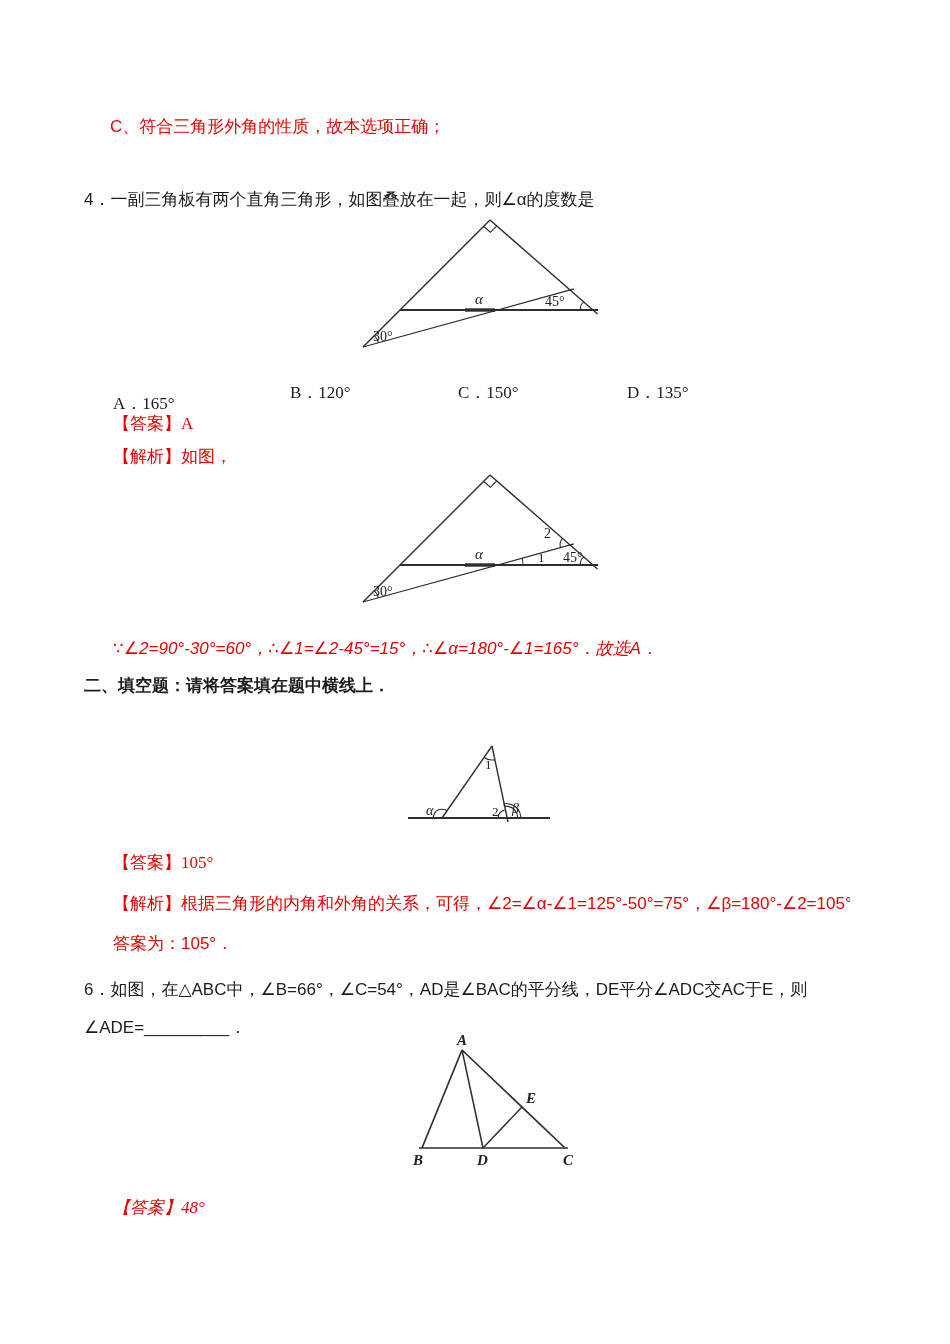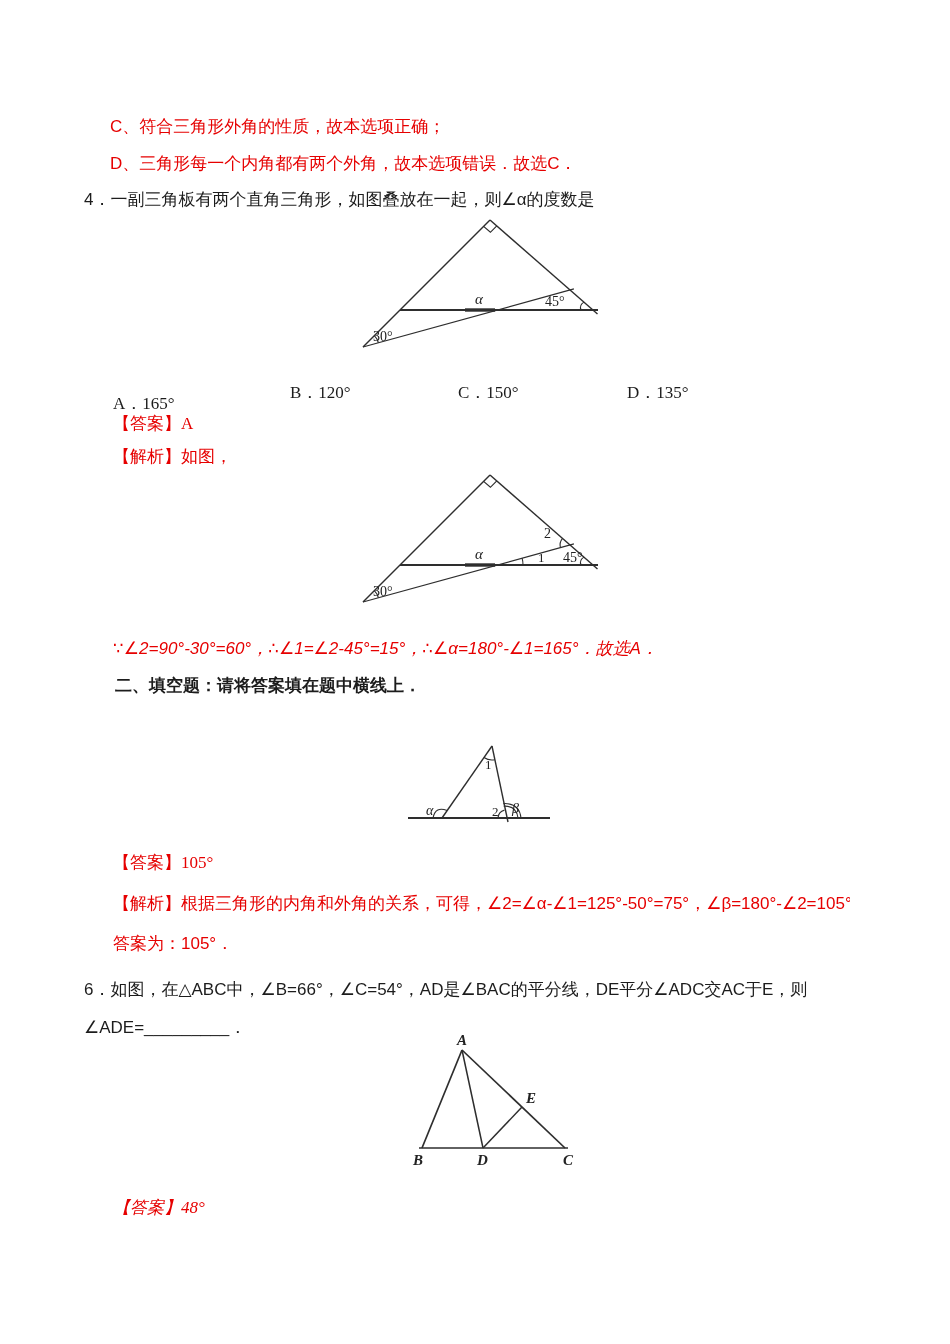--- a/index.html
+++ b/index.html
@@ -24,21 +24,20 @@
   }
   svg .ital { font-style:italic; }
   svg line, svg path, svg polyline { stroke:#2e2e2e; fill:none; }
 </style>
 </head>
 <body>
 
 <div class="page">
 
   <div class="abs red" style="left:110px; top:115px;">C、符合三角形外角的性质，故本选项正确；</div>
-  <div class="abs red" style="left:110px; top:152px;">D、三角形每一个内角都有两个外角，故本选项错误．故选C．</div>
 
   <div class="abs" style="left:84px; top:188px;">4．一副三角板有两个直角三角形，如图叠放在一起，则∠α的度数是</div>
 
   <svg class="abs" style="left:345px; top:210px;" width="270" height="148" viewBox="0 0 270 148">
 
     <line x1="145" y1="10" x2="18" y2="137" stroke-width="1.4"></line>
     <line x1="145" y1="10" x2="252.5" y2="104" stroke-width="1.4"></line>
     <line x1="55" y1="100" x2="253" y2="100" stroke-width="2.2"></line>
 
     <polyline points="138.6,16.4 145.4,22.3 151.8,15.9" stroke-width="1.2"></polyline>
@@ -83,21 +82,21 @@
     <line x1="120" y1="102" x2="150" y2="102" stroke-width="3.4"></line>
     <text class="ital" x="130" y="96" font-size="15">α</text>
     <text x="218" y="99" font-size="14">45°</text>
     <text x="28" y="133" font-size="14">30°</text>
     <text x="199" y="75" font-size="14">2</text>
     <text x="193" y="99" font-size="13">1</text>
   </svg>
 
   <div class="abs red" style="left:113px; top:637px;font-style:italic;">∵∠2=90°-30°=60°，∴∠1=∠2-45°=15°，∴∠α=180°-∠1=165°．故选A．</div>
 
-  <div class="abs heading" style="left:84px; top:674px;margin-left:31px;">二、填空题：请将答案填在题中横线上．</div>
+  <div class="abs heading" style="left:84px; top:674px;">二、填空题：请将答案填在题中横线上．</div>
 
 
   <svg class="abs" style="left:400px; top:738px;" width="160" height="90" viewBox="0 0 160 90">
     <line x1="8" y1="80" x2="150" y2="80" stroke-width="1.8"></line>
     <line x1="92" y1="8" x2="42" y2="80" stroke-width="1.4"></line>
     <line x1="92" y1="8" x2="108" y2="84" stroke-width="1.4"></line>
 
     <path d="M94.7 21.7 Q88.85 22.8 84 19.5" stroke-width="1.1"></path>
 
     <path d="M33 80 Q35.55 67.9 47.1 72.6" stroke-width="1.1"></path>

